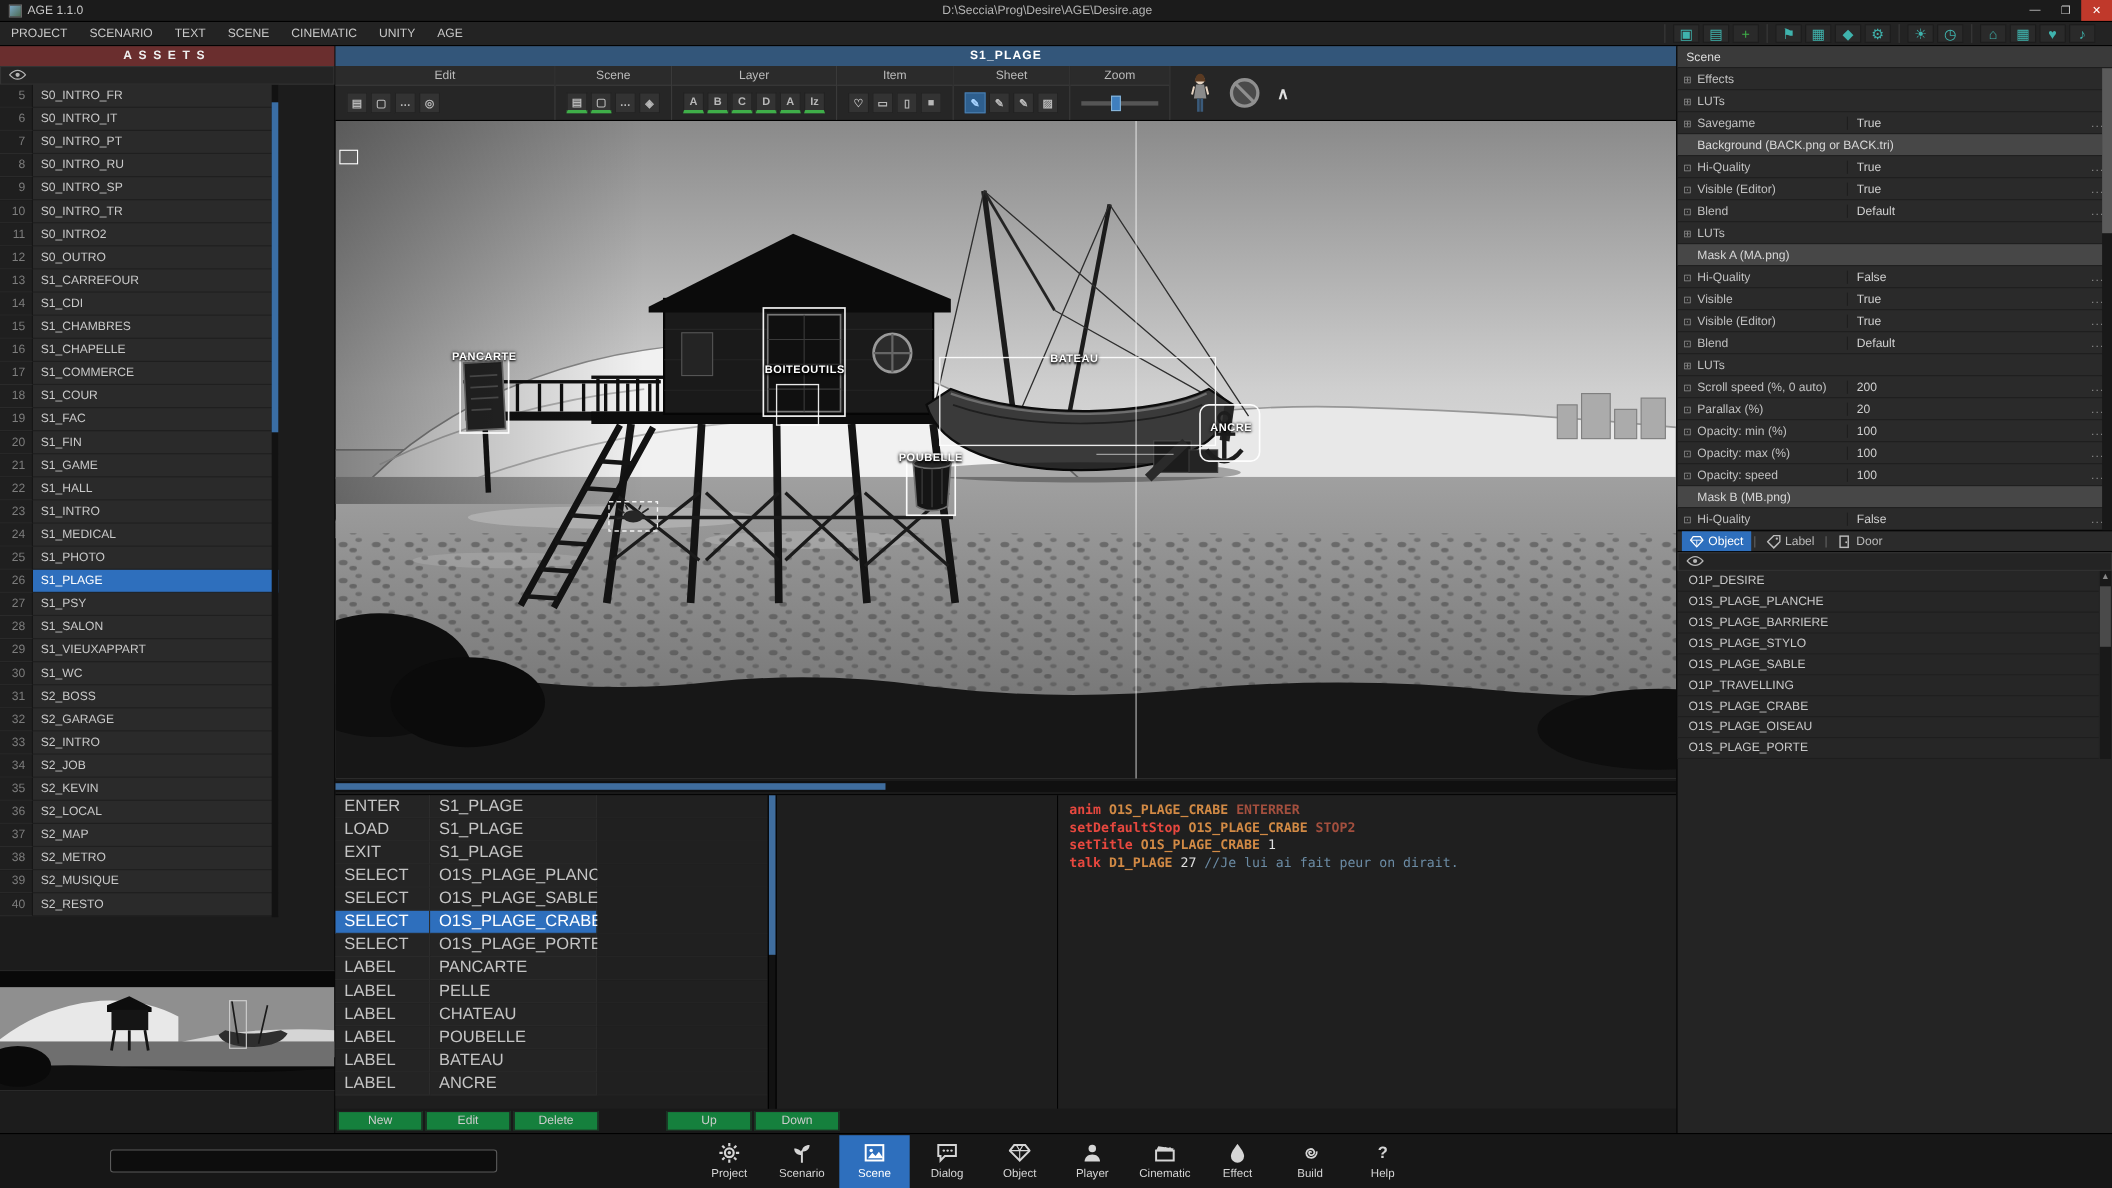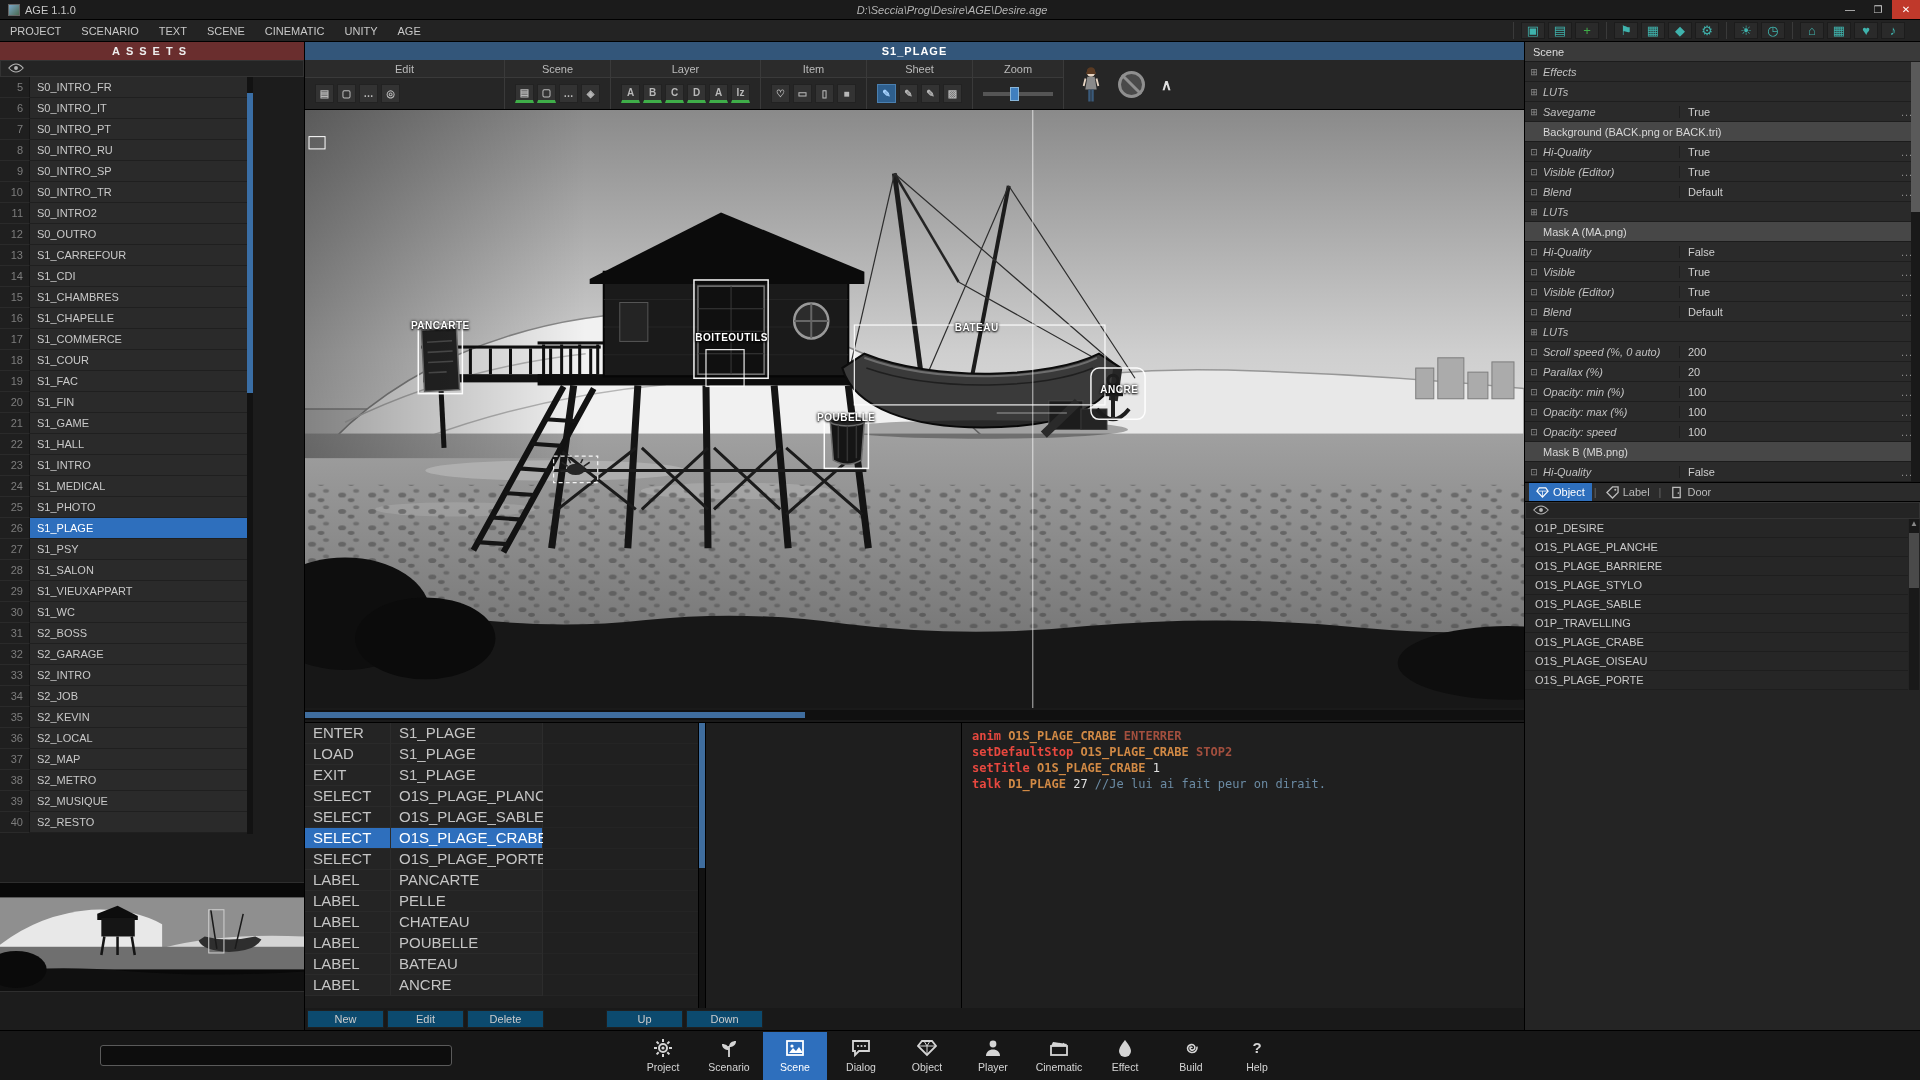--- a/index.html
+++ b/index.html
@@ -4,21 +4,21 @@
 <style>
   * { box-sizing: border-box; margin: 0; padding: 0; }
   html,body { width:1920px; height:1080px; overflow:hidden; }
   body { background:#141414; font-family:"Liberation Sans",sans-serif; font-size:12px; color:#ccc; user-select:none; }
 
   
   .titlebar { height:20px; background:#1b1b1b; display:flex; align-items:center; border-bottom:1px solid #000; position:relative; }
   .app-chip { display:flex; align-items:center; gap:5px; padding:0 8px; z-index:2; }
   .app-ico { width:12px; height:12px; background:linear-gradient(135deg,#7aa7c7,#4c6b52); border:1px solid #666; }
   .app-title { font-size:11px; color:#c8c8c8; }
-  .tb-center { position:absolute; left:0; right:16px; text-align:center; font-size:11px; color:#b5b5b5;font-style:italic; }
+  .tb-center { position:absolute; left:0; right:16px; text-align:center; font-size:11px; color:#b5b5b5; }
   .win-btns { margin-left:auto; display:flex; z-index:2; }
   .win-btn { width:28px; height:19px; display:flex; align-items:center; justify-content:center; font-size:10px; color:#ccc; }
   .win-btn.close { background:#c0392b; color:#fff; }
 
   
   .menubar { height:22px; background:#232323; display:flex; align-items:center; border-bottom:1px solid #000; }
   .menu-items { display:flex; }
   .menu-item { padding:0 10px; font-size:11px; color:#c8c8c8; line-height:22px; }
   .menu-icons { margin-left:auto; display:flex; align-items:center; padding-right:8px; }
   .icon-group { display:flex; gap:3px; padding:0 7px; border-left:1px solid #3a3a3a; }
@@ -82,29 +82,29 @@
   .s-mid { width:256px; background:#1e1e1e; border-right:1px solid #000; }
   .s-code { flex:1; background:#1f1f1f; padding:5px 10px; font-family:"DejaVu Sans Mono",monospace; font-size:12px; line-height:16px; white-space:pre; overflow:hidden; }
   .tok-kw { color:#e8483f; font-weight:bold; }
   .tok-obj { color:#d28a45; font-weight:bold; }
   .tok-const { color:#a34f3e; font-weight:bold; }
   .tok-num { color:#e0e0e0; }
   .tok-comment { color:#6b8ba4; }
   .tok-plain { color:#bbb; }
 
   .script-btns { height:22px; display:flex; gap:3px; padding:2px 0 0 2px; background:#191919; }
-  .sb { width:77px; height:18px; background:#0c4a6e; border:1px solid #1f1f1f; color:#ccc; font-size:11px; display:flex; align-items:center; justify-content:center; }
+  .sb { width:77px; height:18px; background:#15803d; border:1px solid #1f1f1f; color:#ccc; font-size:11px; display:flex; align-items:center; justify-content:center; }
   .sb-gap { width:56px; }
 
   
   .right { width:396px; background:#242424; border-left:1px solid #000; display:flex; flex-direction:column; position:relative; }
   .props-title { height:20px; background:#3a3a3a; display:flex; align-items:center; padding-left:8px; font-size:11px; color:#ddd; border-bottom:1px solid #1c1c1c; }
   .p-row { height:20px; display:flex; align-items:center; font-size:11px; background:#2a2a2a; border-bottom:1px solid #1e1e1e; }
   .p-icon { width:18px; text-align:center; color:#8f8f8f; font-size:9px; }
-  .p-label { width:136px; color:#c0c0c0; white-space:nowrap; overflow:hidden;font-style:italic; }
+  .p-label { width:136px; color:#c0c0c0; white-space:nowrap; overflow:hidden; }
   .p-value { flex:1; color:#cfcfcf; border-left:1px solid #1e1e1e; padding-left:8px; }
   .p-dots { width:26px; color:#8a8a8a; text-align:center; letter-spacing:1px; }
   .p-section { height:20px; display:flex; align-items:center; padding-left:18px; background:#474747; color:#d8d8d8; font-size:11px; border-bottom:1px solid #1c1c1c; }
   .r-scrollbar { position:absolute; right:0; top:20px; width:9px; height:420px; background:#191919; }
   .r-scrollbar .thumb { position:absolute; top:0; width:100%; height:150px; background:#5a5a5a; }
   .obj-tabs { height:20px; display:flex; align-items:center; gap:2px; background:#2b2b2b; border-top:1px solid #000; border-bottom:1px solid #000; padding-left:4px; font-size:11px; }
   .tab { display:flex; align-items:center; gap:4px; height:18px; padding:0 7px; color:#bbb; }
   .tab.active { background:#2e6fbd; color:#fff; }
   .tab-ico svg { width:13px; height:13px; display:block; }
   .tab-sep { color:#666; }

